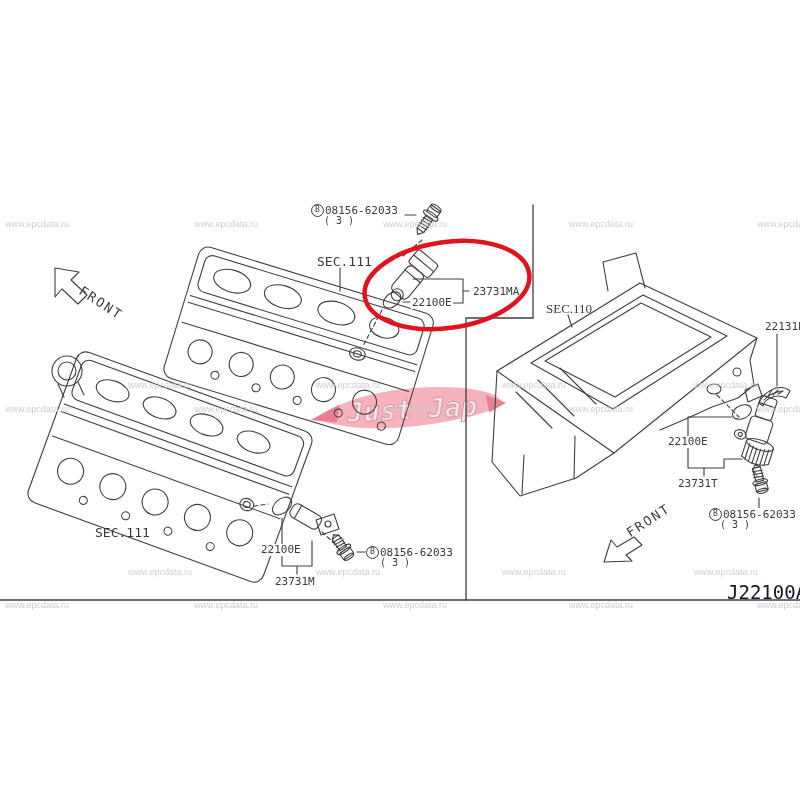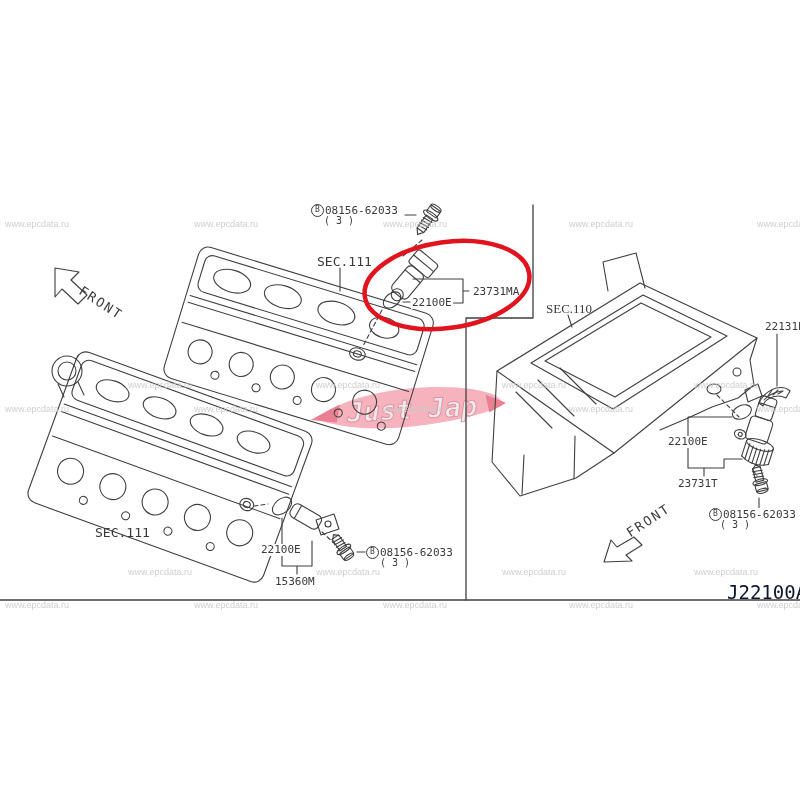--- a/index.html
+++ b/index.html
@@ -269,21 +269,21 @@
   <div class="lbl sec l-sec110">SEC.110</div>
   <div class="lbl l-22131p">22131P</div>
   <div class="lbl bg l-22100e-right">22100E</div>
   <div class="lbl bg l-23731t">23731T</div>
   <div class="lbl pn l-part-right">
     <span class="circ">B</span><span>08156-62033</span>
   </div>
   <div class="lbl qty l-qty-right">( 3 )</div>
   <div class="lbl sec l-sec111-bot">SEC.111</div>
   <div class="lbl bg l-22100e-bot">22100E</div>
-  <div class="lbl bg l-23731m">15360M</div>
+  <div class="lbl bg l-23731m">23731M</div>
   <div class="lbl pn l-part-bot">
     <span class="circ">B</span><span>08156-62033</span>
   </div>
   <div class="lbl qty l-qty-bot">( 3 )</div>
   <div class="lbl code l-code">J22100AY</div>
   <div class="lbl front front-top">FRONT</div>
   <div class="lbl front front-bottom">FRONT</div>
 </div>
 
 </div>

